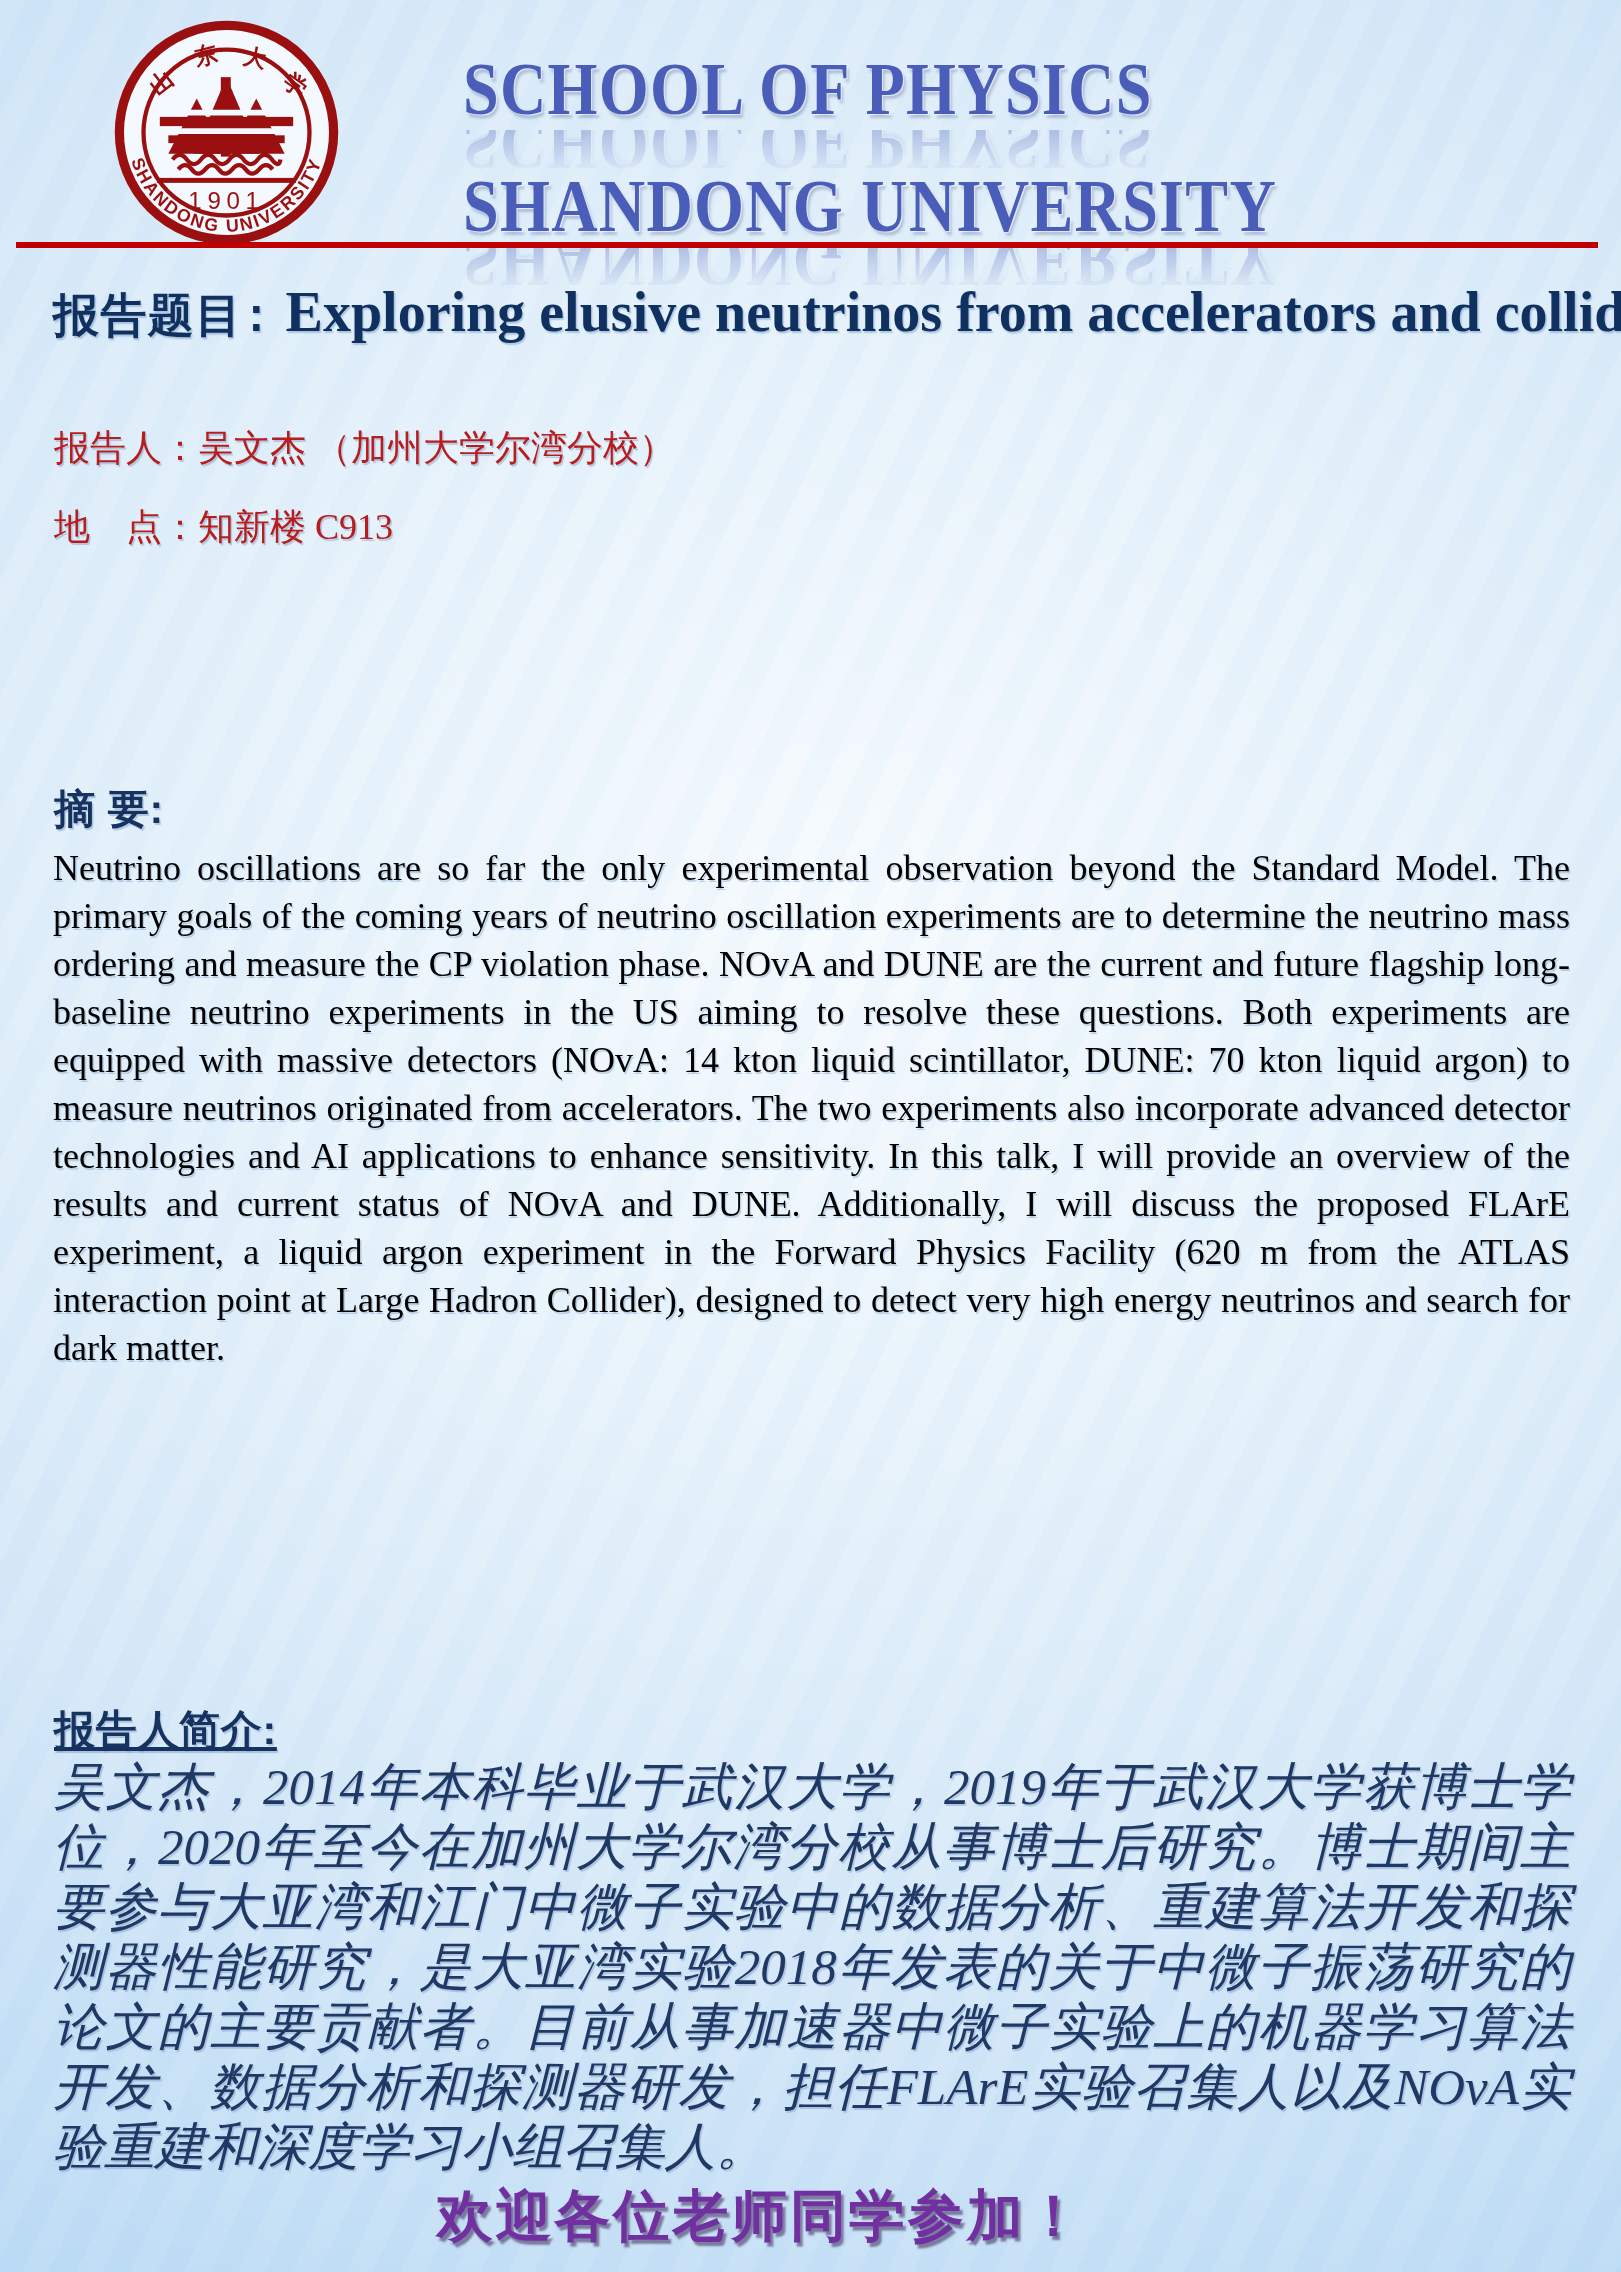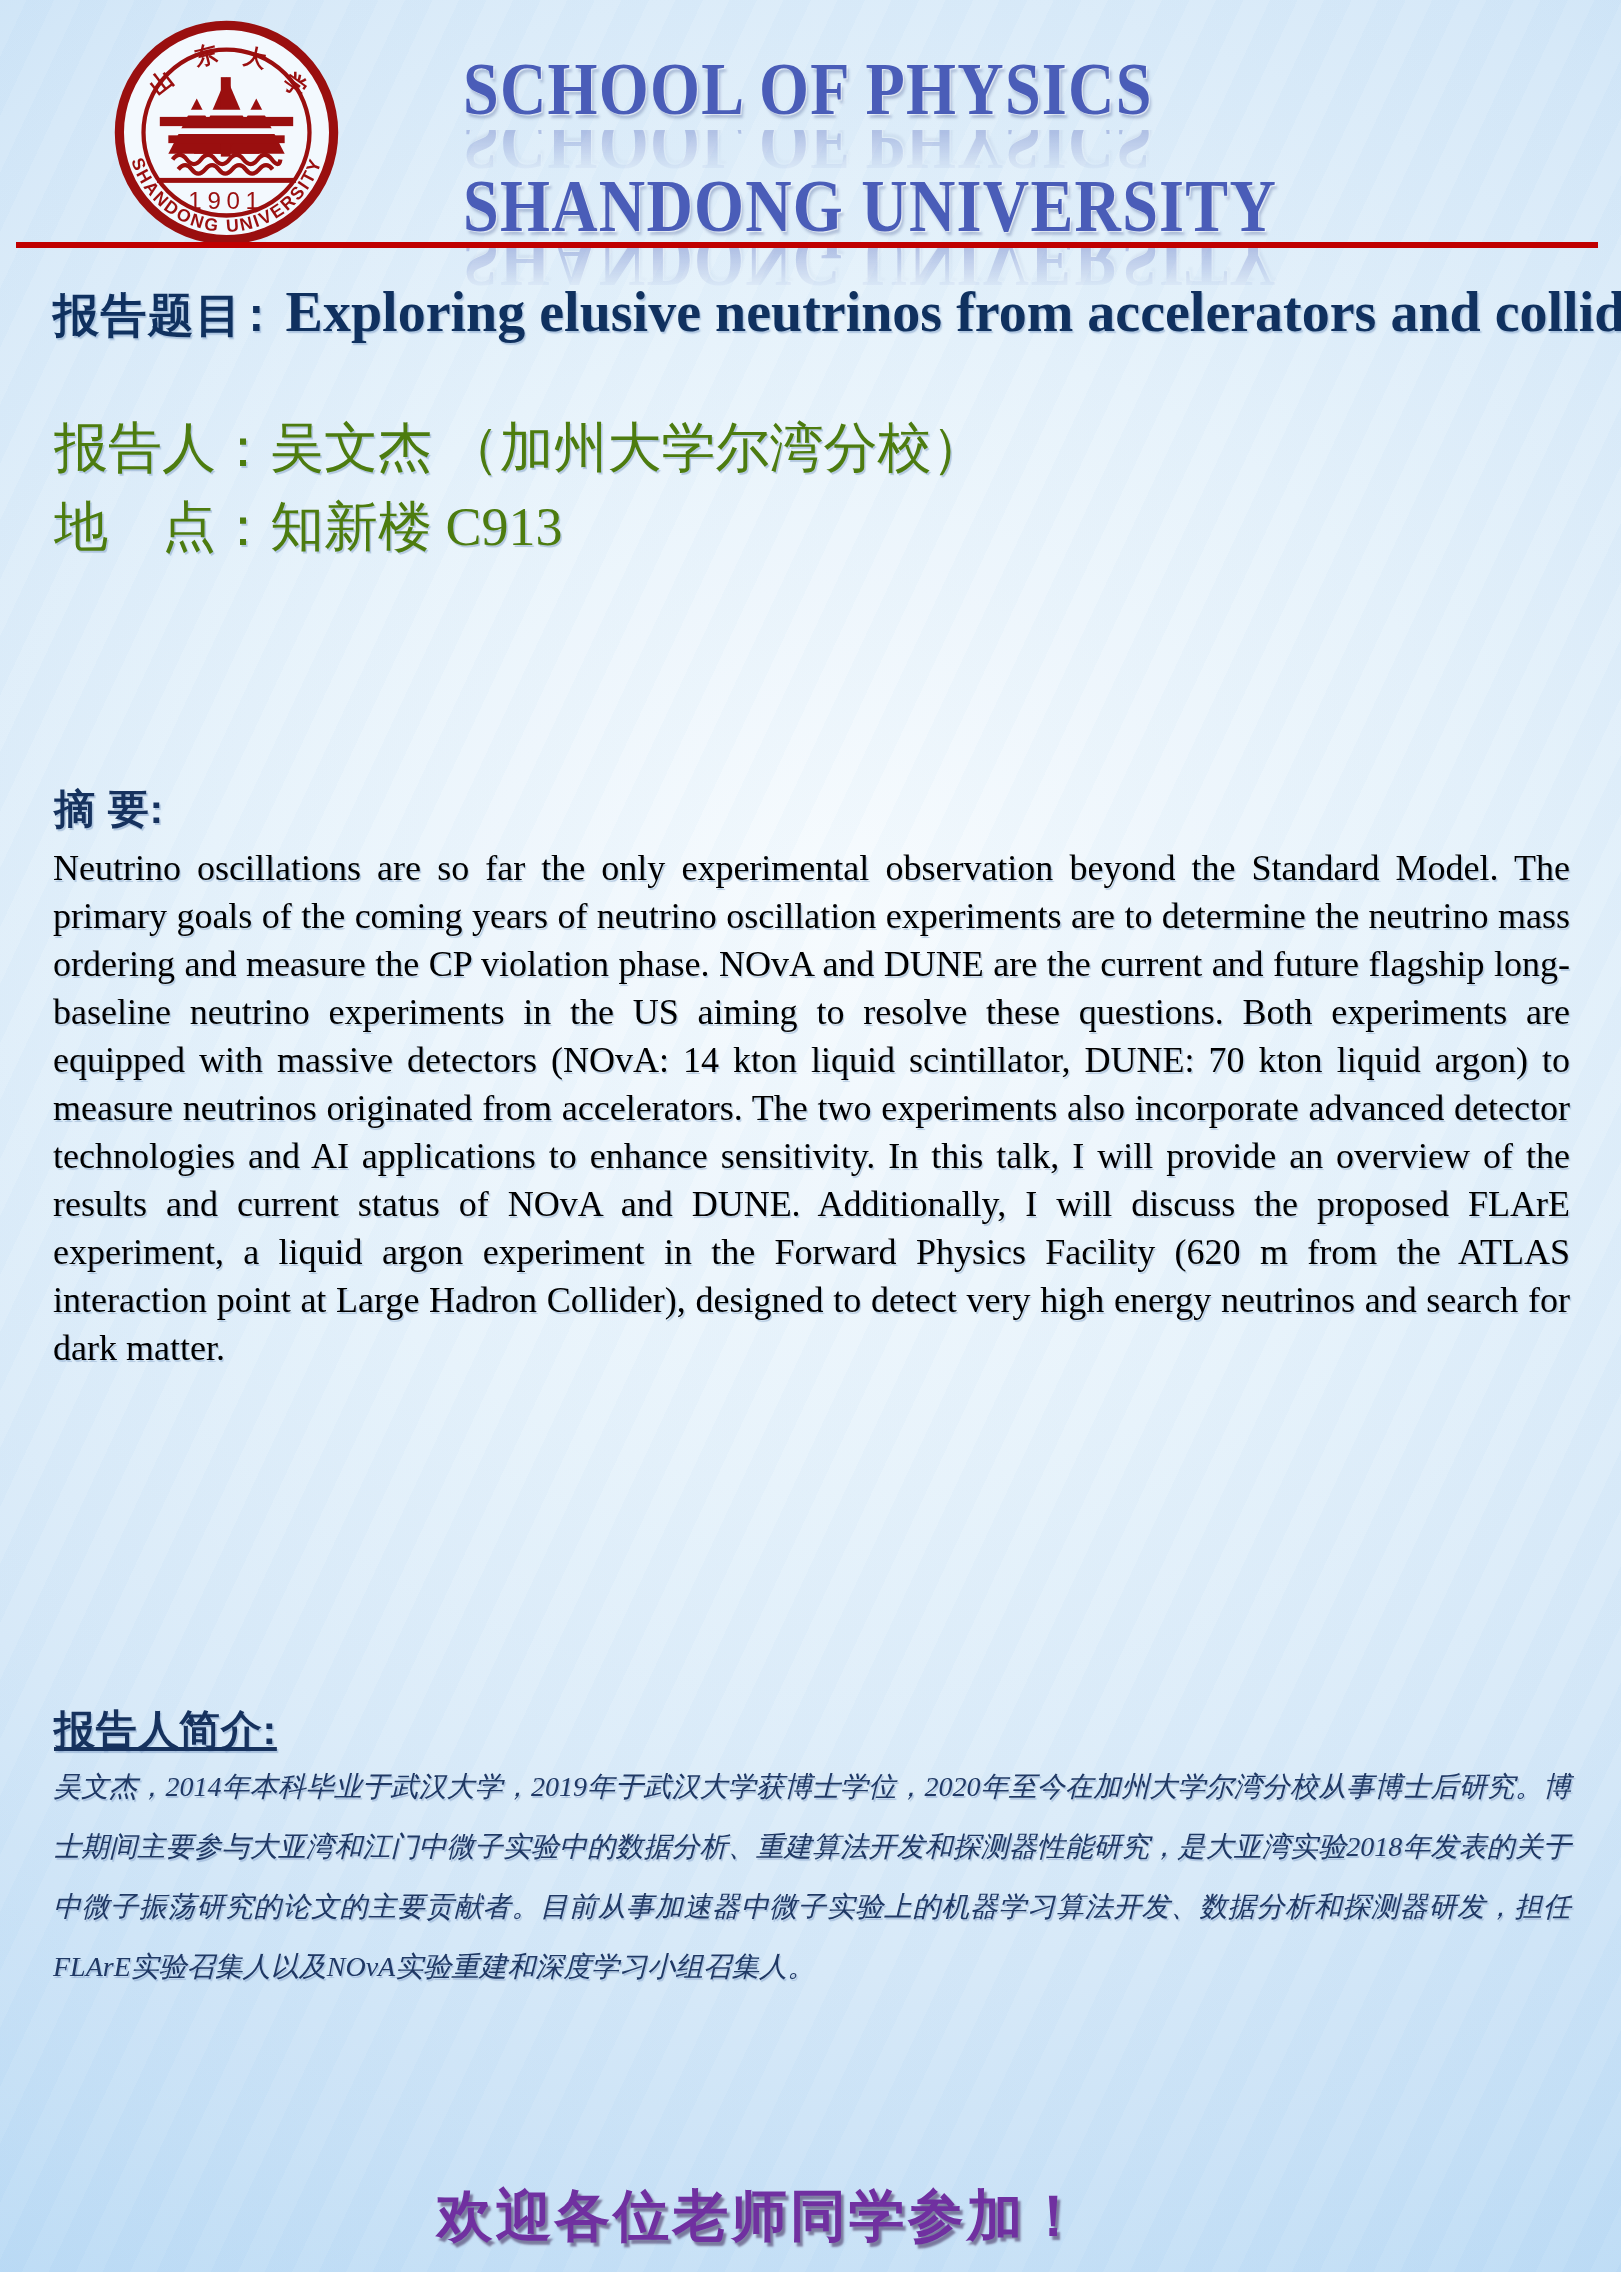--- a/index.html
+++ b/index.html
@@ -34,43 +34,43 @@
   .red-line{position:absolute;left:15.7px;top:242px;width:1582px;height:6.4px;background:#C00000;}
 
   
   .title{position:absolute;left:53px;top:280px;width:1533px;white-space:nowrap;
     color:#10315f;font-weight:bold;
     text-shadow:1.4px 2.1px 1.4px rgba(130,160,200,.55);}
   .title-zh{font-family:Liberation Mono, monospace;font-size:46px;letter-spacing:1.4px;}
   .title-en{font-family:"Liberation Serif",serif;font-size:56px;}
 
   
-  .info{position:absolute;left:54px;top:409px;color:#4d7c0f;
-    font-size:54px;line-height:79px;
+  .info{position:absolute;left:54px;top:409px;color:#b91c1c;
+    font-size:36px;line-height:79px;
     text-shadow:1.4px 2.1px 0.7px rgba(130,160,200,.5);}
   .info-row{white-space:nowrap;}
   .info-label{font-weight:normal;}
 
   
   .abstract-head,.bio-head{
     position:absolute;left:54px;color:#16325e;font-weight:bold;
     font-family:"Liberation Sans",sans-serif;font-size:41px;letter-spacing:0.7px;
     text-shadow:1.4px 2.1px 0.7px rgba(130,160,200,.5);text-align:center;}
   .abstract-head{top:782px;}
   .abstract{
     position:absolute;left:53px;top:844px;width:1517px;
     font-family:"Liberation Serif",serif;font-size:36px;line-height:48px;
     text-align:justify;color:#000;
     text-shadow:1.4px 2.1px 0.7px rgba(150,178,210,.6);}
 
   
   .bio-head{top:1703px;text-decoration:underline;}
   .bio{
     position:absolute;left:53px;top:1757px;width:1518px;
-    font-size:28px;line-height:60px;text-align:justify;
+    font-size:51px;line-height:60px;text-align:justify;
     color:#1F3864;font-style:italic;
     font-family:"Liberation Serif",serif;
     text-shadow:1.4px 2.1px 0.7px rgba(140,168,205,.55);}
 
   
   .footer{
     position:absolute;left:53px;top:2159px;width:1415px;text-align:center;
     font-family:"Liberation Sans",sans-serif;
     font-size:56px;font-weight:bold;color:#7030A0;letter-spacing:2.9px;
     text-shadow:2.9px 3.6px 2.1px rgba(45,20,70,.5);margin-top:20px;}

